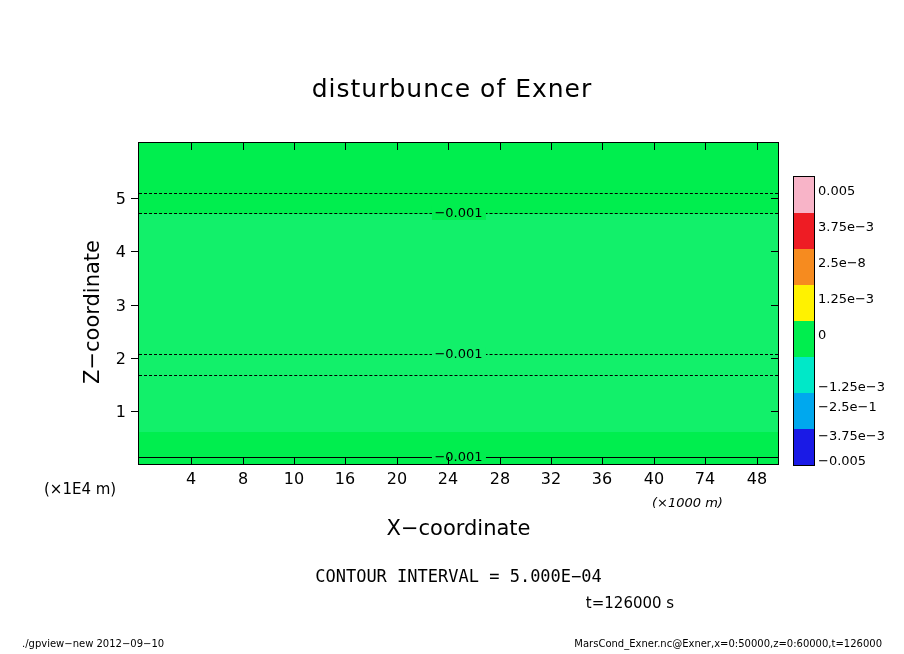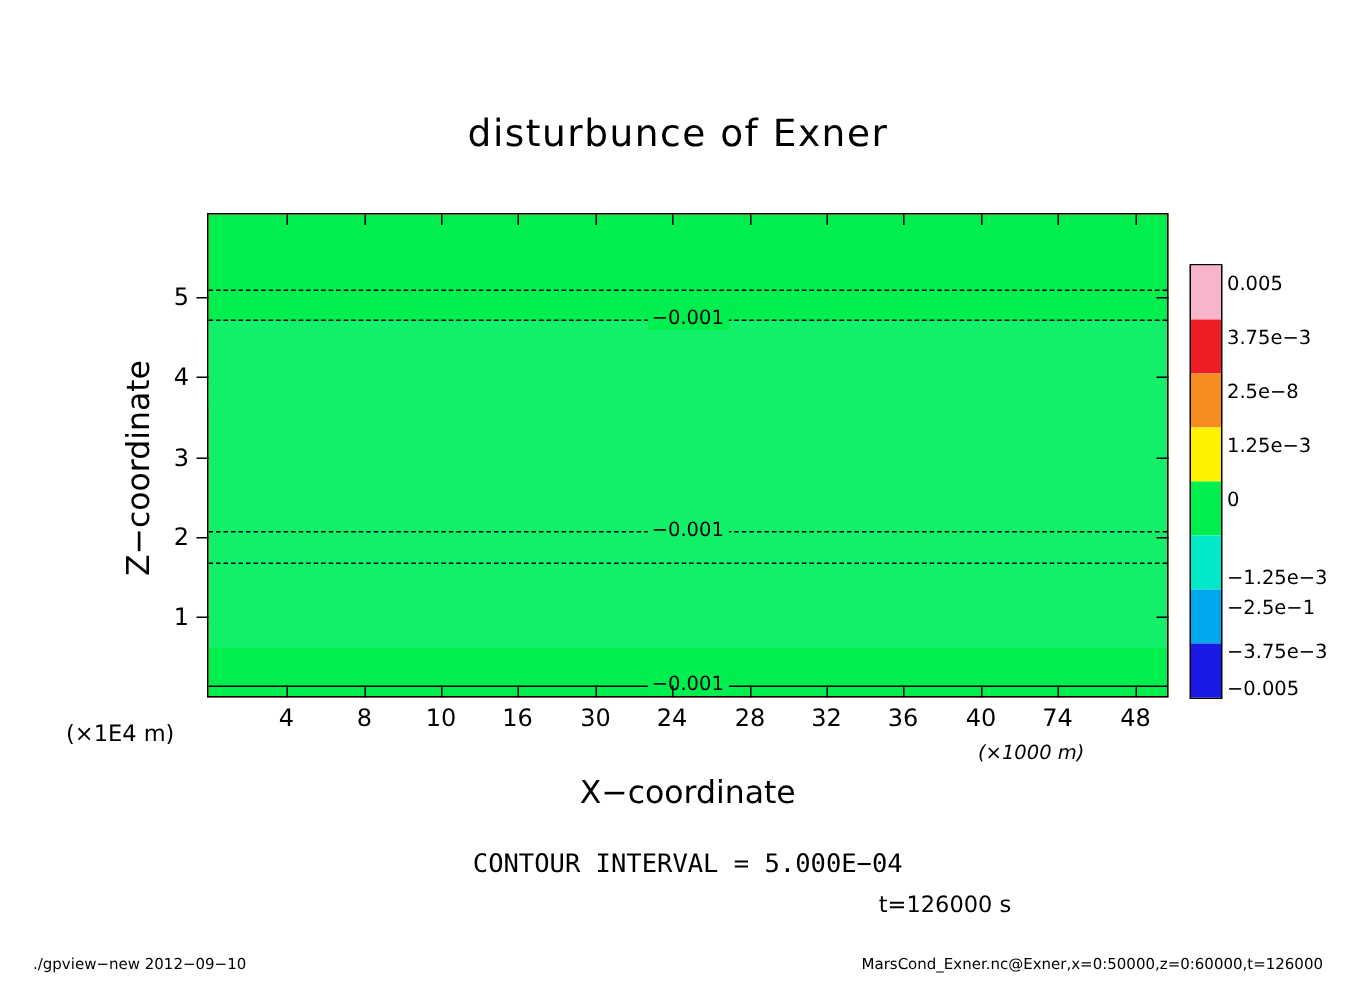--- a/index.html
+++ b/index.html
@@ -25,21 +25,21 @@
     font-family: "DejaVu Sans", sans-serif;
   }
 
   
   #plot-frame {
     left: 138px; top: 142px;
     width: 641px; height: 323px;
     border: 1px solid #000;
     box-sizing: border-box;
     overflow: hidden;
-    background: #f97316;
+    background: #b91c1c;
   }
   .band {
     position: absolute;
     left: 0; width: 100%;
   }
   .contour-line {
     position: absolute;
     left: 0; width: 100%;
     border-top: 1px dashed #000;
     height: 0;
@@ -197,21 +197,21 @@
 <div class="abs tick-r" style="left:771px; top:411px; width:8px;"></div>
 <div class="abs tick-r" style="left:771px; top:358px; width:8px;"></div>
 <div class="abs tick-r" style="left:771px; top:305px; width:8px;"></div>
 <div class="abs tick-r" style="left:771px; top:251px; width:8px;"></div>
 <div class="abs tick-r" style="left:771px; top:198px; width:8px;"></div>
 
 <div class="xlabel-num" style="left:191px;">4</div>
 <div class="xlabel-num" style="left:243px;">8</div>
 <div class="xlabel-num" style="left:294px;">10</div>
 <div class="xlabel-num" style="left:345px;">16</div>
-<div class="xlabel-num" style="left:397px;">30</div>
+<div class="xlabel-num" style="left:397px;">20</div>
 <div class="xlabel-num" style="left:448px;">24</div>
 <div class="xlabel-num" style="left:500px;">28</div>
 <div class="xlabel-num" style="left:551px;">32</div>
 <div class="xlabel-num" style="left:602px;">36</div>
 <div class="xlabel-num" style="left:654px;">40</div>
 <div class="xlabel-num" style="left:705px;">74</div>
 <div class="xlabel-num" style="left:757px;">48</div>
 
 <div class="ylabel-num" style="left:106px; top:411px; width:20px;">1</div>
 <div class="ylabel-num" style="left:106px; top:358px; width:20px;">2</div>

